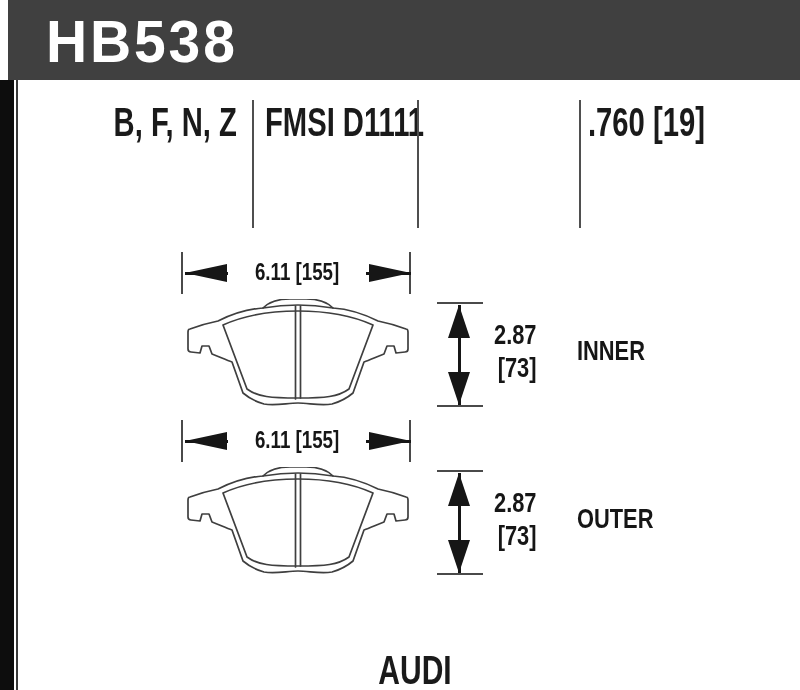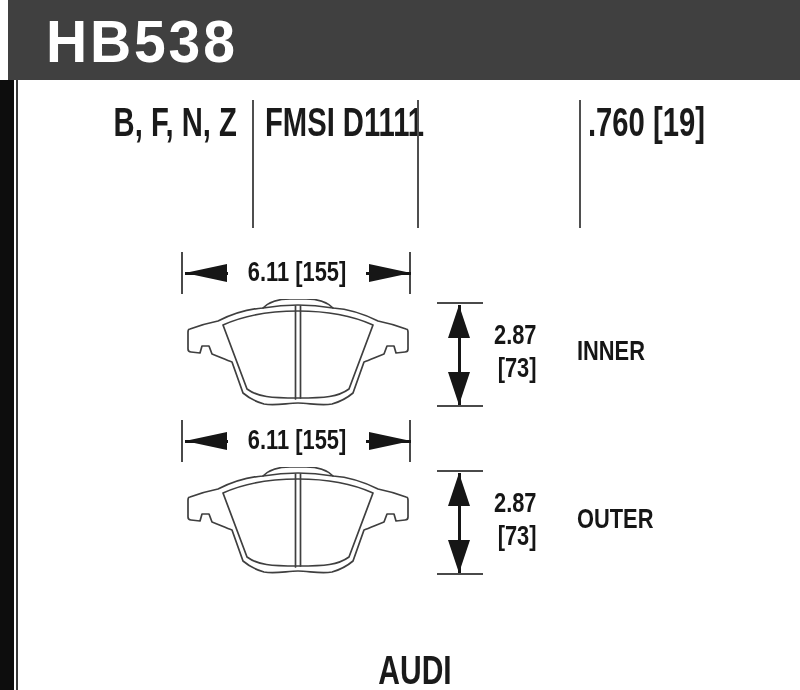--- a/index.html
+++ b/index.html
@@ -29,21 +29,21 @@
   .tickh{position:absolute;width:46px;height:2px;background:#4a4a4a;}
   .dline-h{position:absolute;height:3px;background:#161616;}
   .dline-v{position:absolute;width:3px;background:#161616;}
   .arr{position:absolute;width:0;height:0;}
   .arr.l{border-top:9px solid transparent;border-bottom:9px solid transparent;border-right:42px solid #161616;}
   .arr.r{border-top:9px solid transparent;border-bottom:9px solid transparent;border-left:42px solid #161616;}
   .arr.u{border-left:11px solid transparent;border-right:11px solid transparent;border-bottom:33px solid #161616;}
   .arr.d{border-left:11px solid transparent;border-right:11px solid transparent;border-top:33px solid #161616;}
   .wlabel{
     position:absolute;left:228px;top:5px;width:138px;text-align:center;background:#ffffff;
-    font-weight:bold;font-size:28px;line-height:34px;color:#161616;z-index:2;white-space:nowrap;
+    font-weight:bold;font-size:24px;line-height:34px;color:#161616;z-index:2;white-space:nowrap;
   }
   .wlabel span{display:inline-block;transform:scaleX(0.78);transform-origin:center center;}
   .thick{position:absolute;left:494px;top:68px;font-weight:bold;font-size:28px;line-height:33px;color:#161616;text-align:right;}
   .thick div{transform:scaleX(0.78);transform-origin:left center;white-space:nowrap;}
   .poslabel{
     position:absolute;left:577px;top:84px;font-weight:bold;font-size:28px;line-height:33px;color:#161616;
     transform:scaleX(0.78);transform-origin:left center;white-space:nowrap;
   }
   .padsvg{position:absolute;left:185px;top:49px;width:226px;height:108px;}
   

